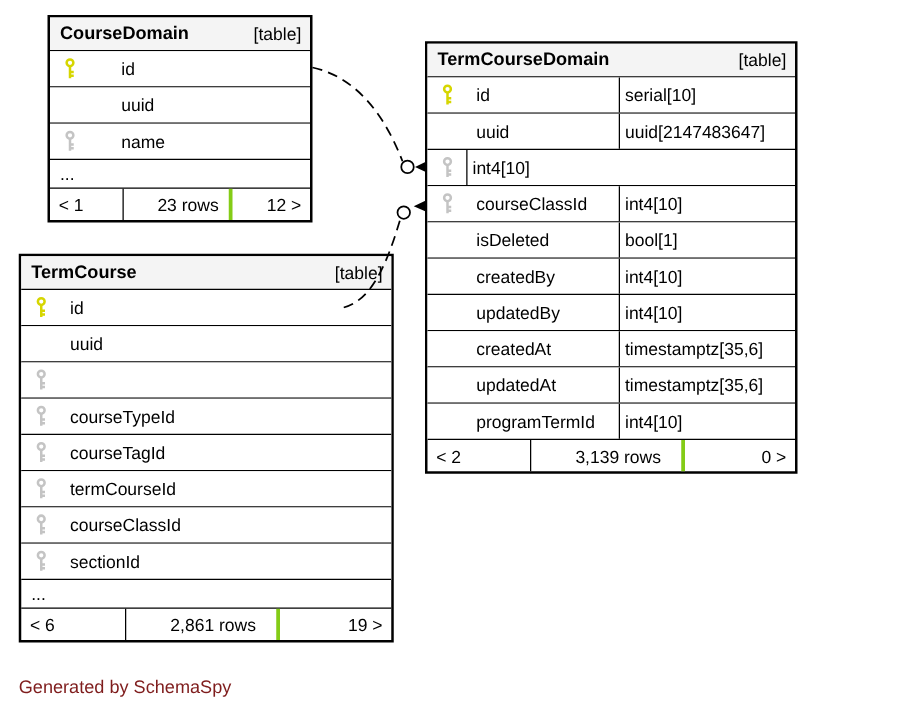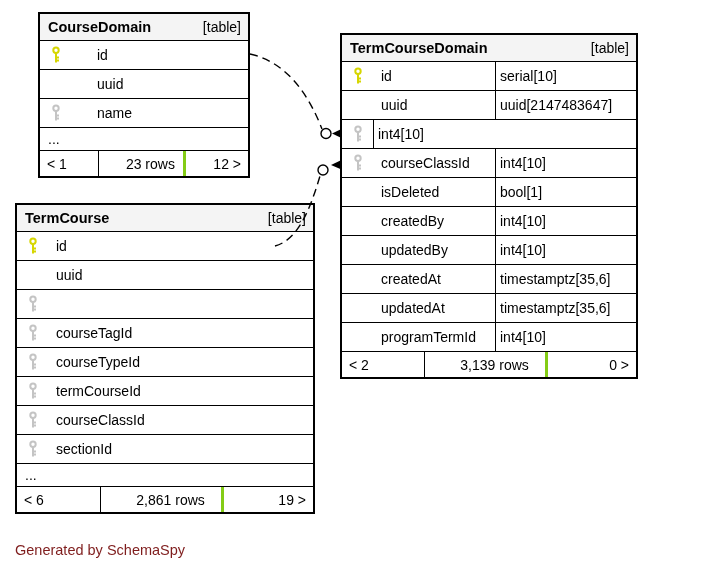--- a/index.html
+++ b/index.html
@@ -249,30 +249,30 @@
             </svg>
           </span>
         </div>
         <div class="tbl-row">
           <span class="key-cell">
             <svg width="10" height="18" viewBox="0 0 10 18">
               <circle cx="5" cy="4.2" r="2.7" fill="none" stroke="#c4c4c4" stroke-width="2"></circle>
               <path d="M5 6.9 V16.5 M5 11.5 H8 M5 14.5 H8" fill="none" stroke="#c4c4c4" stroke-width="2"></path>
             </svg>
           </span>
+          <span class="col-name">courseTypeId</span>
+        </div>
+        <div class="tbl-row">
+          <span class="key-cell">
+            <svg width="10" height="18" viewBox="0 0 10 18">
+              <circle cx="5" cy="4.2" r="2.7" fill="none" stroke="#c4c4c4" stroke-width="2"></circle>
+              <path d="M5 6.9 V16.5 M5 11.5 H8 M5 14.5 H8" fill="none" stroke="#c4c4c4" stroke-width="2"></path>
+            </svg>
+          </span>
           <span class="col-name">courseTagId</span>
-        </div>
-        <div class="tbl-row">
-          <span class="key-cell">
-            <svg width="10" height="18" viewBox="0 0 10 18">
-              <circle cx="5" cy="4.2" r="2.7" fill="none" stroke="#c4c4c4" stroke-width="2"></circle>
-              <path d="M5 6.9 V16.5 M5 11.5 H8 M5 14.5 H8" fill="none" stroke="#c4c4c4" stroke-width="2"></path>
-            </svg>
-          </span>
-          <span class="col-name">courseTypeId</span>
         </div>
         <div class="tbl-row">
           <span class="key-cell">
             <svg width="10" height="18" viewBox="0 0 10 18">
               <circle cx="5" cy="4.2" r="2.7" fill="none" stroke="#c4c4c4" stroke-width="2"></circle>
               <path d="M5 6.9 V16.5 M5 11.5 H8 M5 14.5 H8" fill="none" stroke="#c4c4c4" stroke-width="2"></path>
             </svg>
           </span>
           <span class="col-name">termCourseId</span>
         </div>

